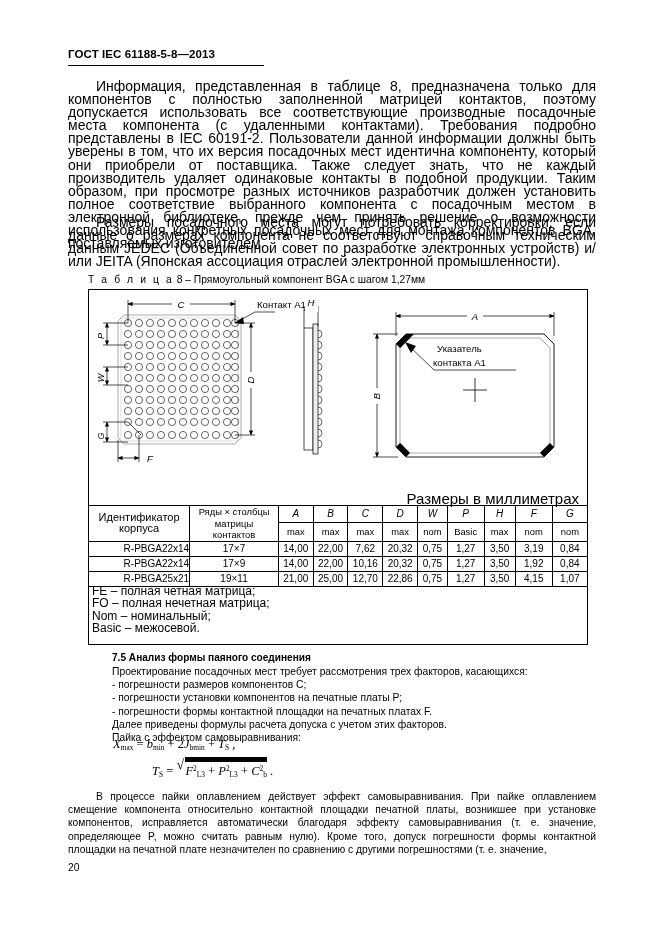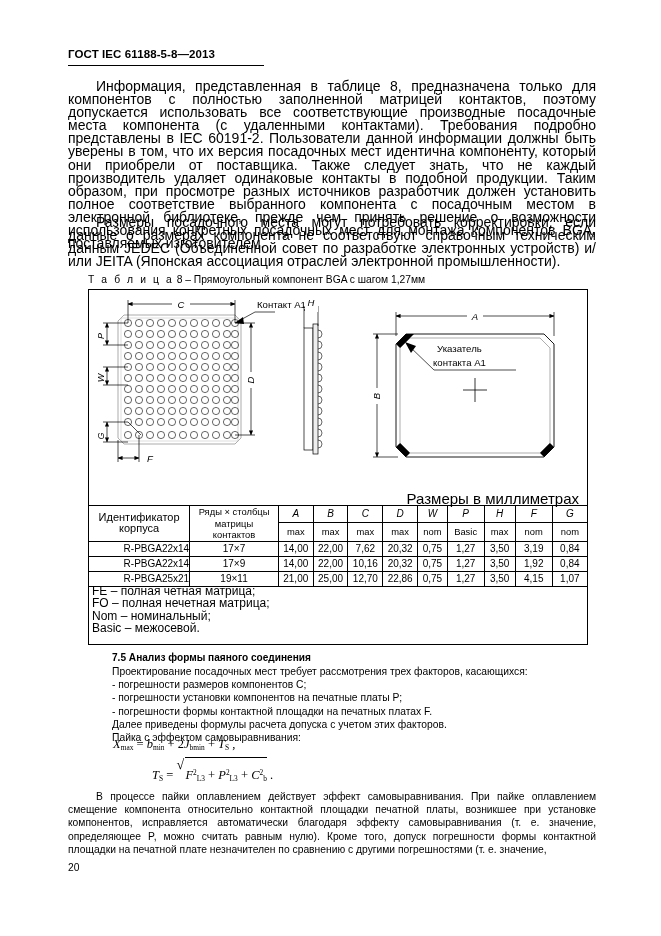--- a/index.html
+++ b/index.html
@@ -163,22 +163,22 @@
   .formula i { font-style: italic; }
   .sub { font-size: 7.4px; vertical-align: -0.28em; }
   .sup { font-size: 7.4px; vertical-align: 0.55em; }
   .sqrt-wrap { display: inline-block; position: relative; padding-left: 9px;}
   .sqrt-sign {
     position: absolute; left: 0; top: 1px;
     font-size: 14px; line-height: 14px;
   }
   .sqrt-bar {
     display: inline-block;
-    border-top: 1px solid #000000;
-    padding-top: 10px;
+    border-top: 5px solid #000000;
+    padding-top: 2px;
   }
 
   .tail-block {
     position: absolute;
     left: 68px;
     top: 790px;
     width: 528px;
     font-size: 10.3px;
     line-height: 13.2px;
     text-align: justify;

